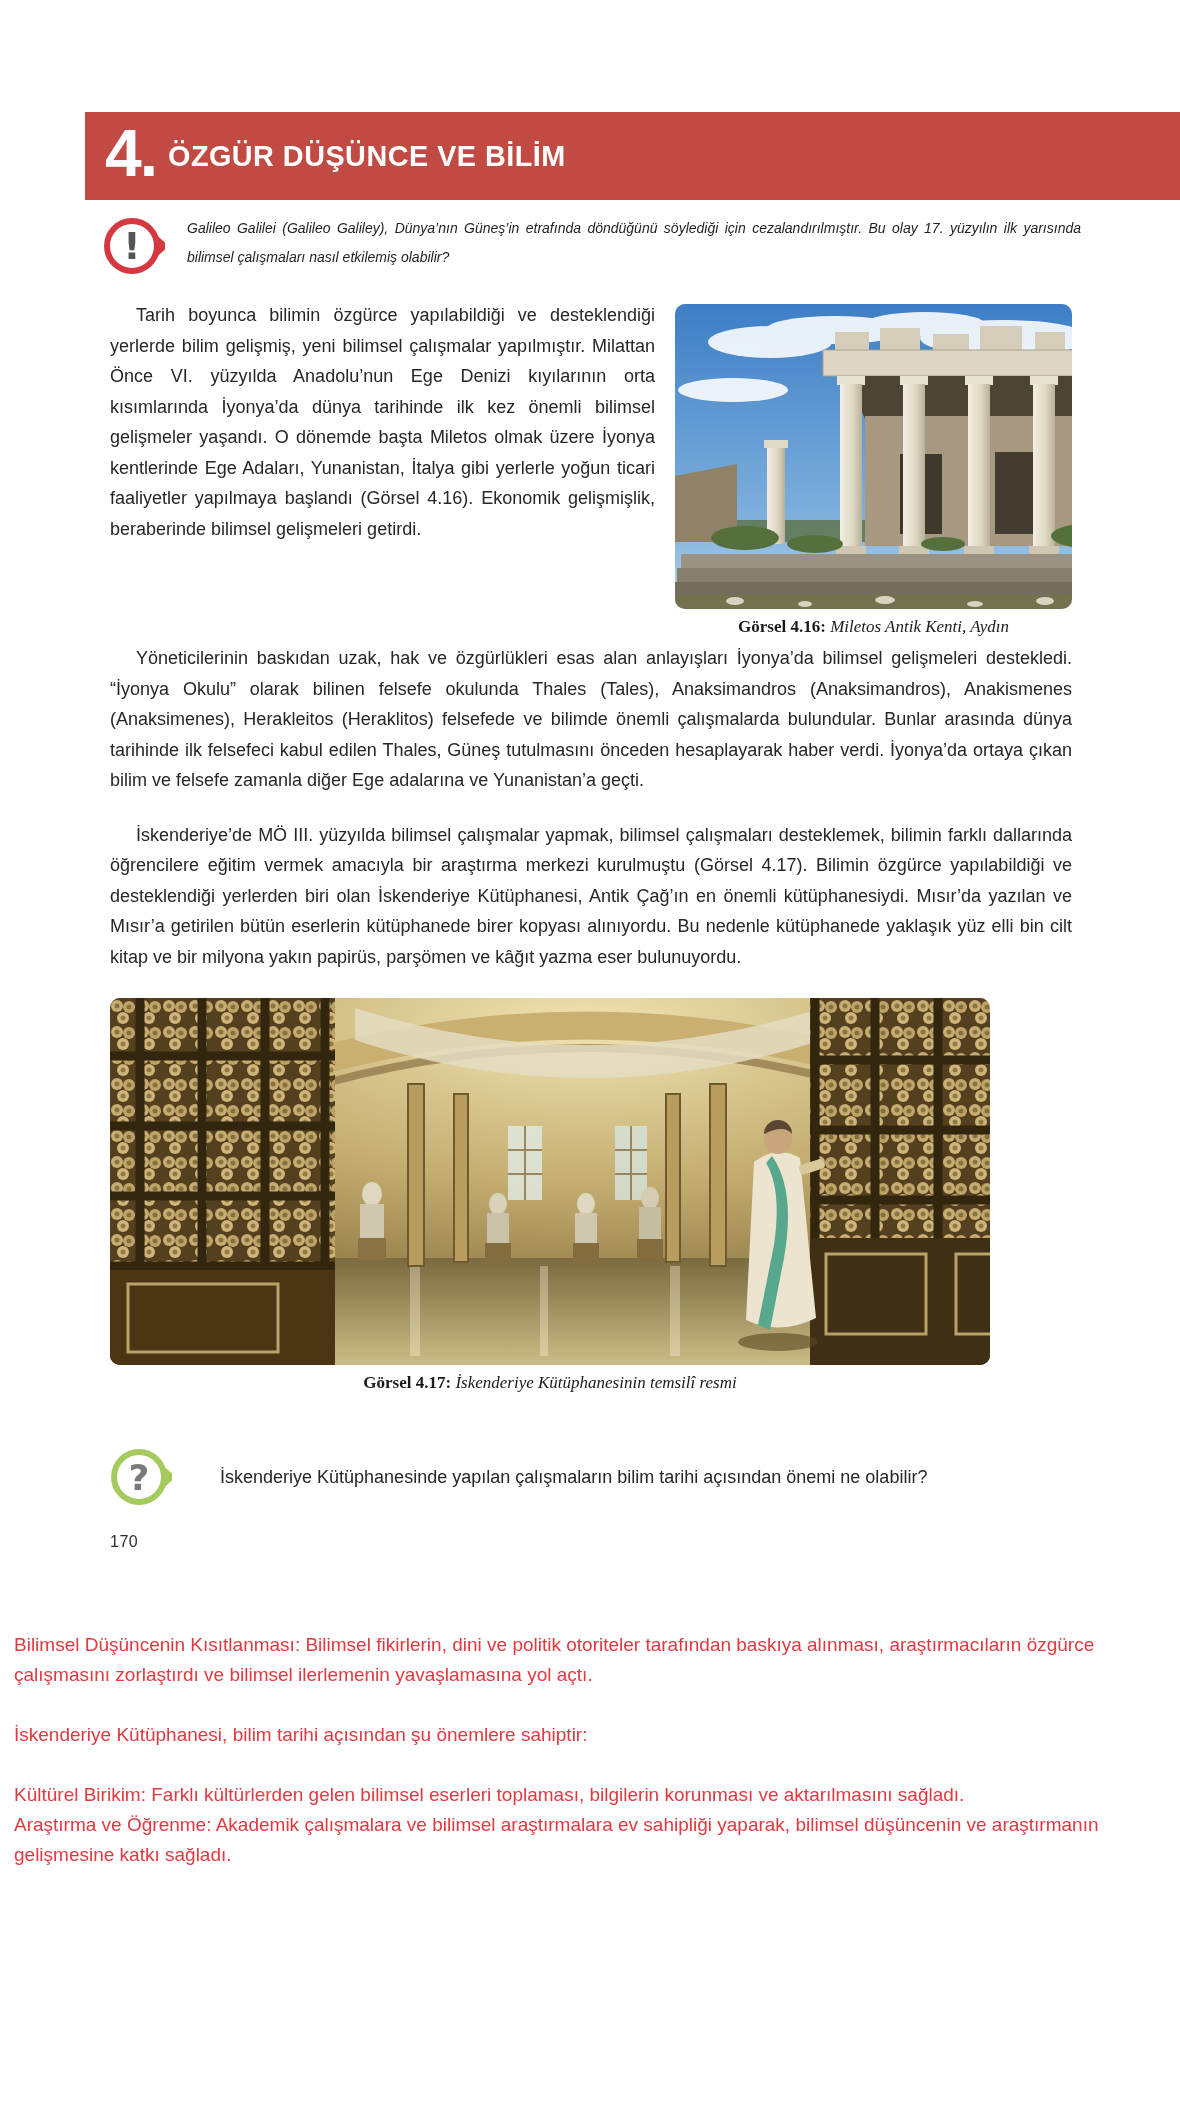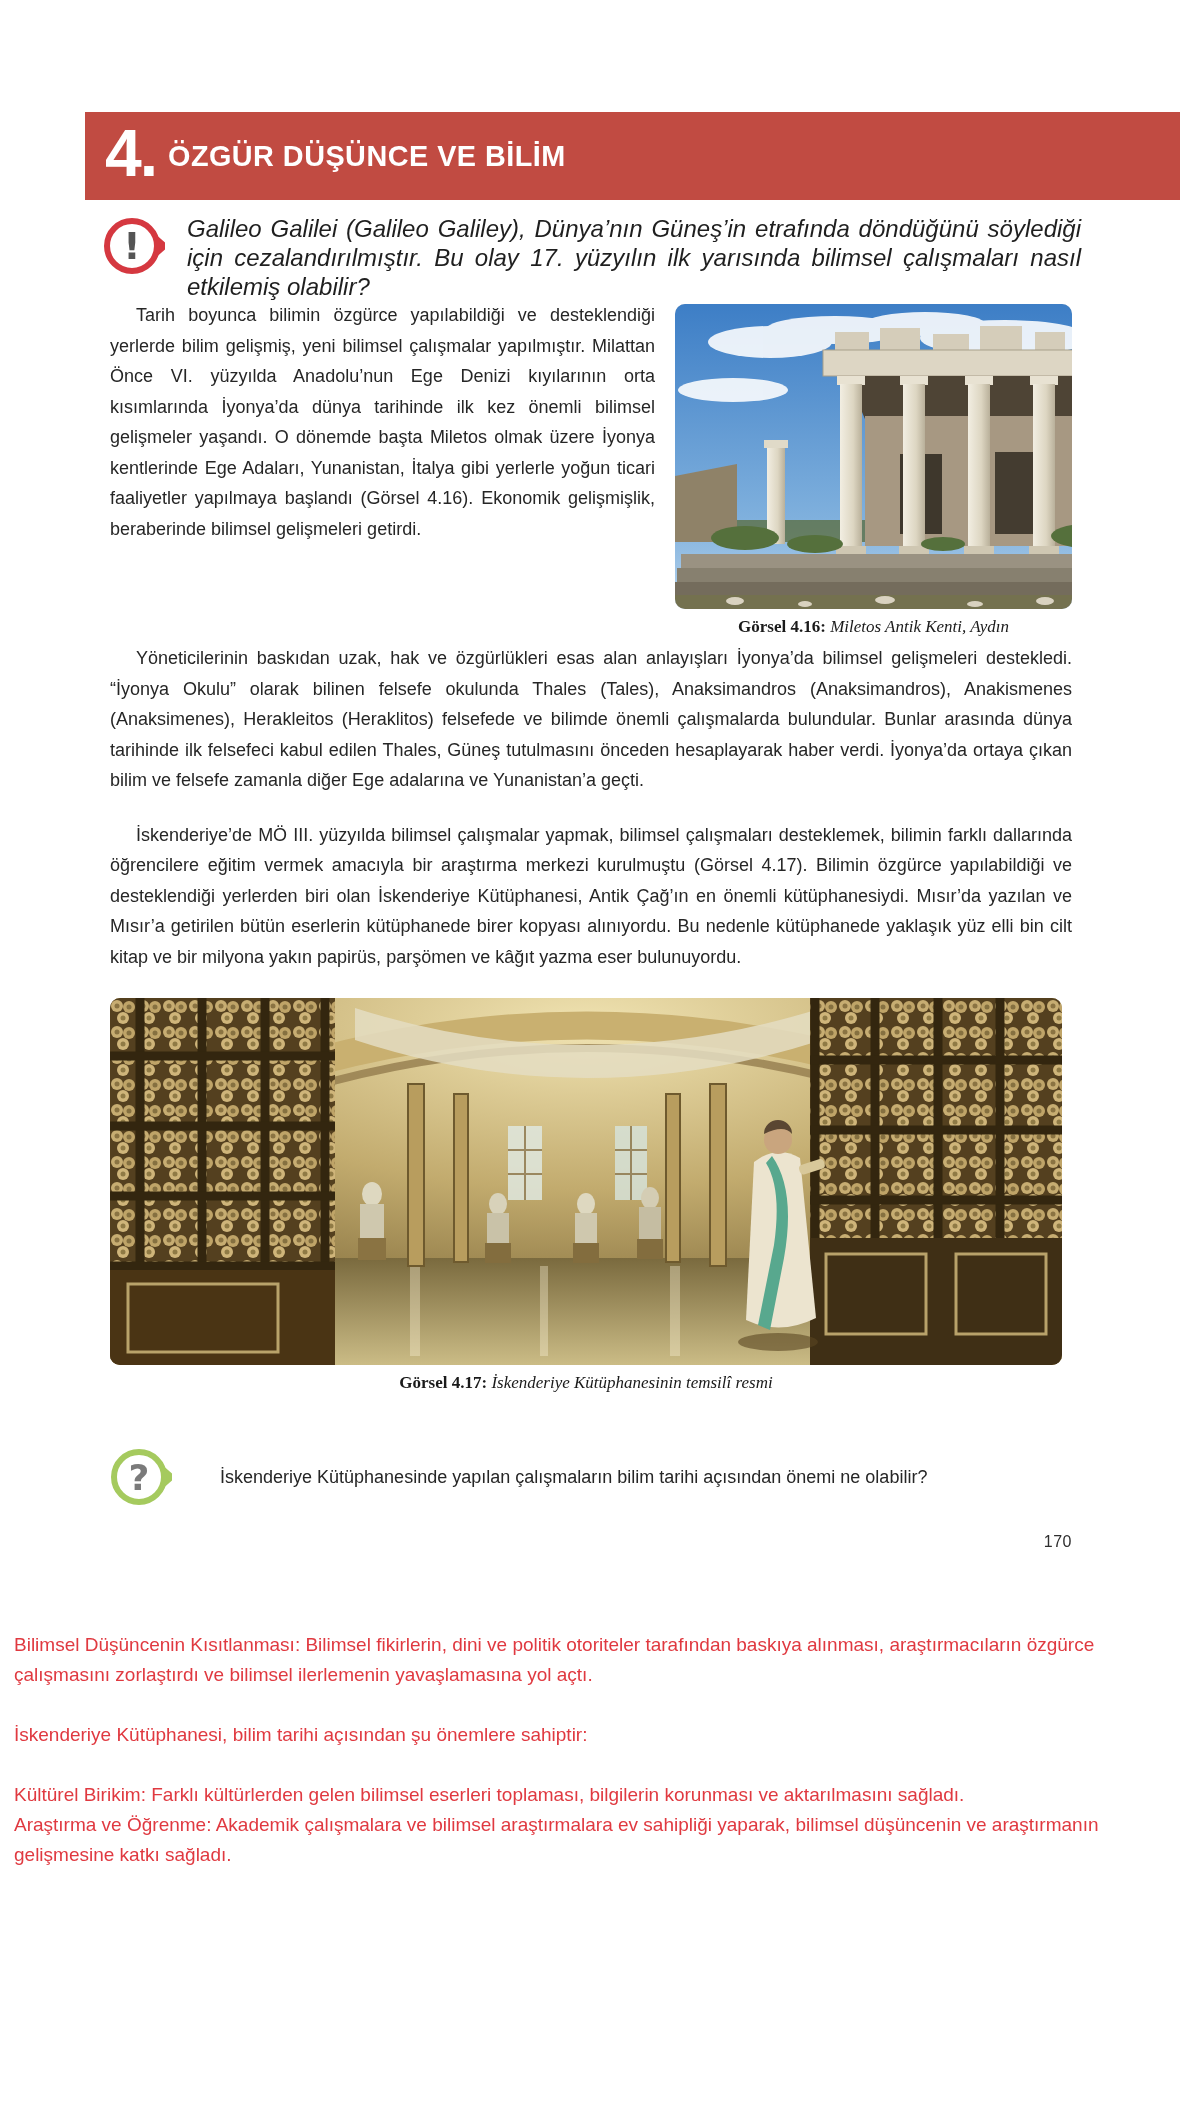--- a/index.html
+++ b/index.html
@@ -18,44 +18,44 @@
     margin:0 12px 6px 20px;letter-spacing:-2px;
   }
   .chapter-title{
     color:#fff;font-weight:bold;font-size:30px;letter-spacing:.5px;
     transform:scaleX(.96);transform-origin:left center;white-space:nowrap;
   }
   
   .callout{position:absolute;left:103px;width:978px;display:flex;align-items:flex-start;}
   .callout .icon-wrap{flex:0 0 66px;margin-top:2px;}
   .callout .c-text{
-    font-style:italic;font-size:24px;line-height:29px;text-align:justify;
+    font-style:italic;font-size:14px;line-height:29px;text-align:justify;
     margin:6px 0 0 18px;color:#1f1f1f;
   }
   .alert-callout{top:208px;}
   
   .main{position:absolute;left:110px;top:300px;width:962px;}
   .main p{
     font-size:18px;line-height:30.5px;text-align:justify;
     text-indent:26px;margin:0;color:#262626;
   }
   .main p + p{margin-top:24px;}
   figure{margin:0;}
   .fig-right{float:right;width:397px;margin:4px 0 4px 20px;}
   .photo-frame{border-radius:10px;overflow:hidden;line-height:0;background:#ccc;}
   .fig-caption{
     font-family:"Liberation Serif","DejaVu Serif",serif;
     font-size:17px;line-height:24px;text-align:center;color:#1a1a1a;margin-top:6px;
   }
   .fig-caption .cap-label{font-weight:bold;font-style:normal;}
   .fig-caption .cap-text{font-style:italic;}
-  .fig-wide{width:952px;margin-top:26px;}
+  .fig-wide{width:880px;margin-top:26px;}
   .question-inline{display:flex;align-items:center;margin-top:46px;}
   .page-number{
-    text-align:right;font-size:16px;color:#2e2e2e;margin-top:20px;letter-spacing:.5px;
+    text-align:left;font-size:16px;color:#2e2e2e;margin-top:20px;letter-spacing:.5px;
   }
   
   .answers{
     position:absolute;left:14px;top:1630px;width:1154px;
     color:#e03940;font-size:19px;line-height:30px;
   }
   .answers p{margin:0 0 30px;}
   .answers p.pt{margin:0;}
   svg{display:block;}
 </style>

